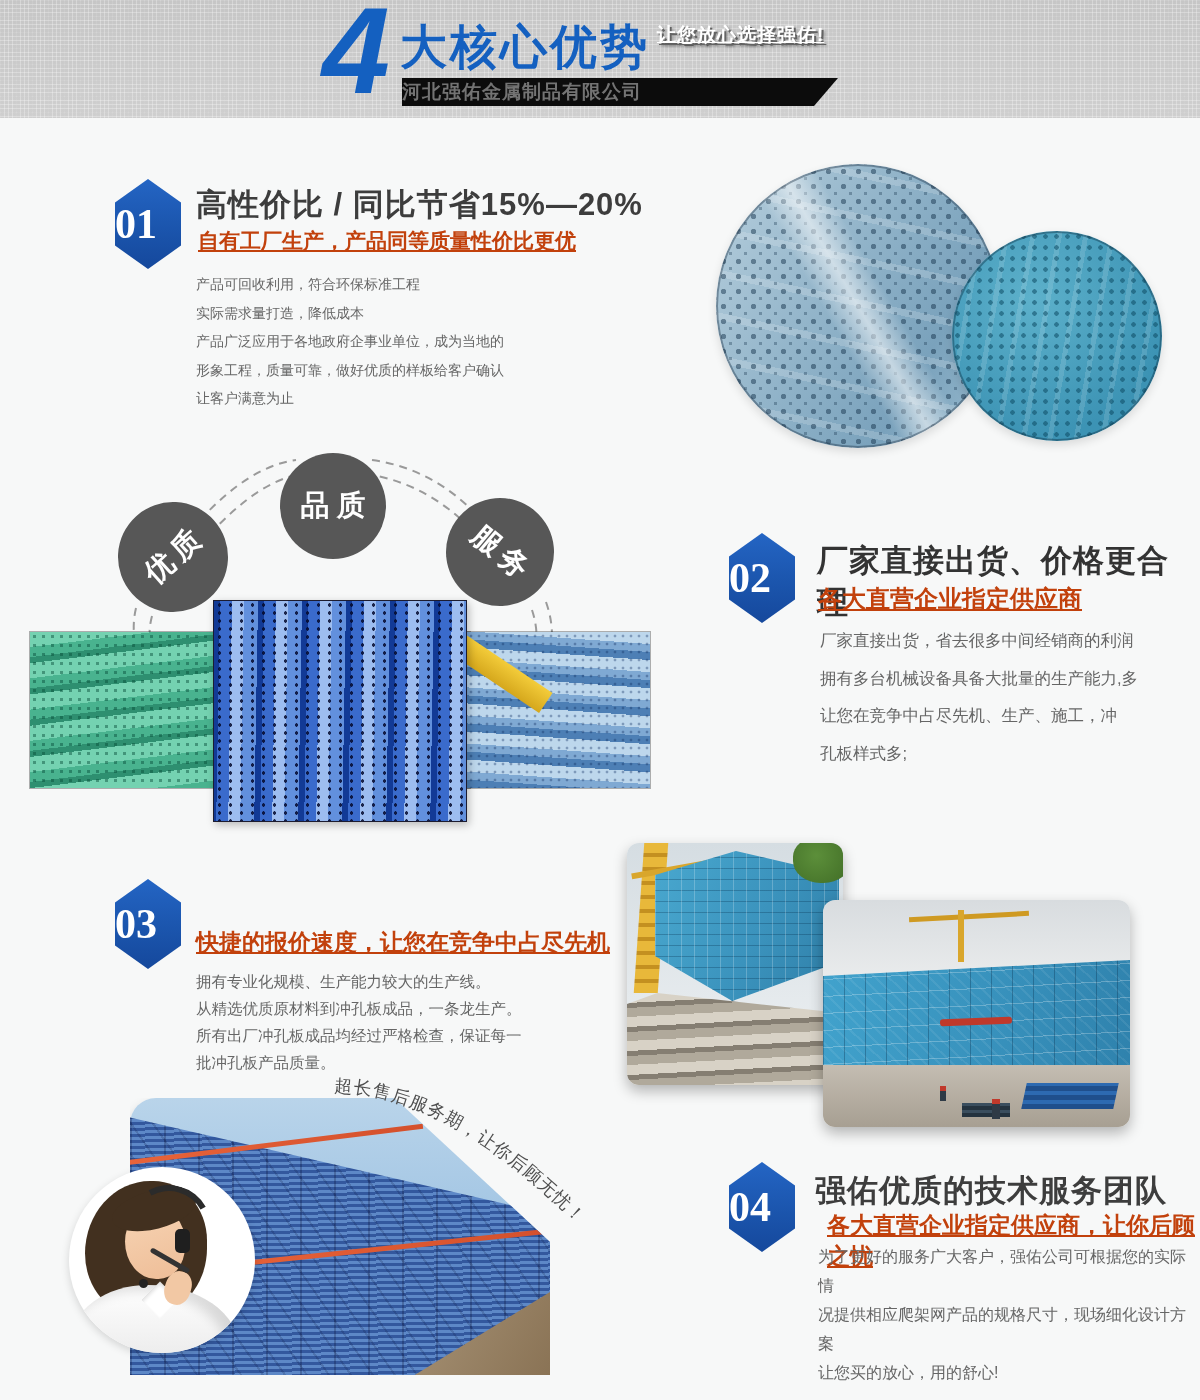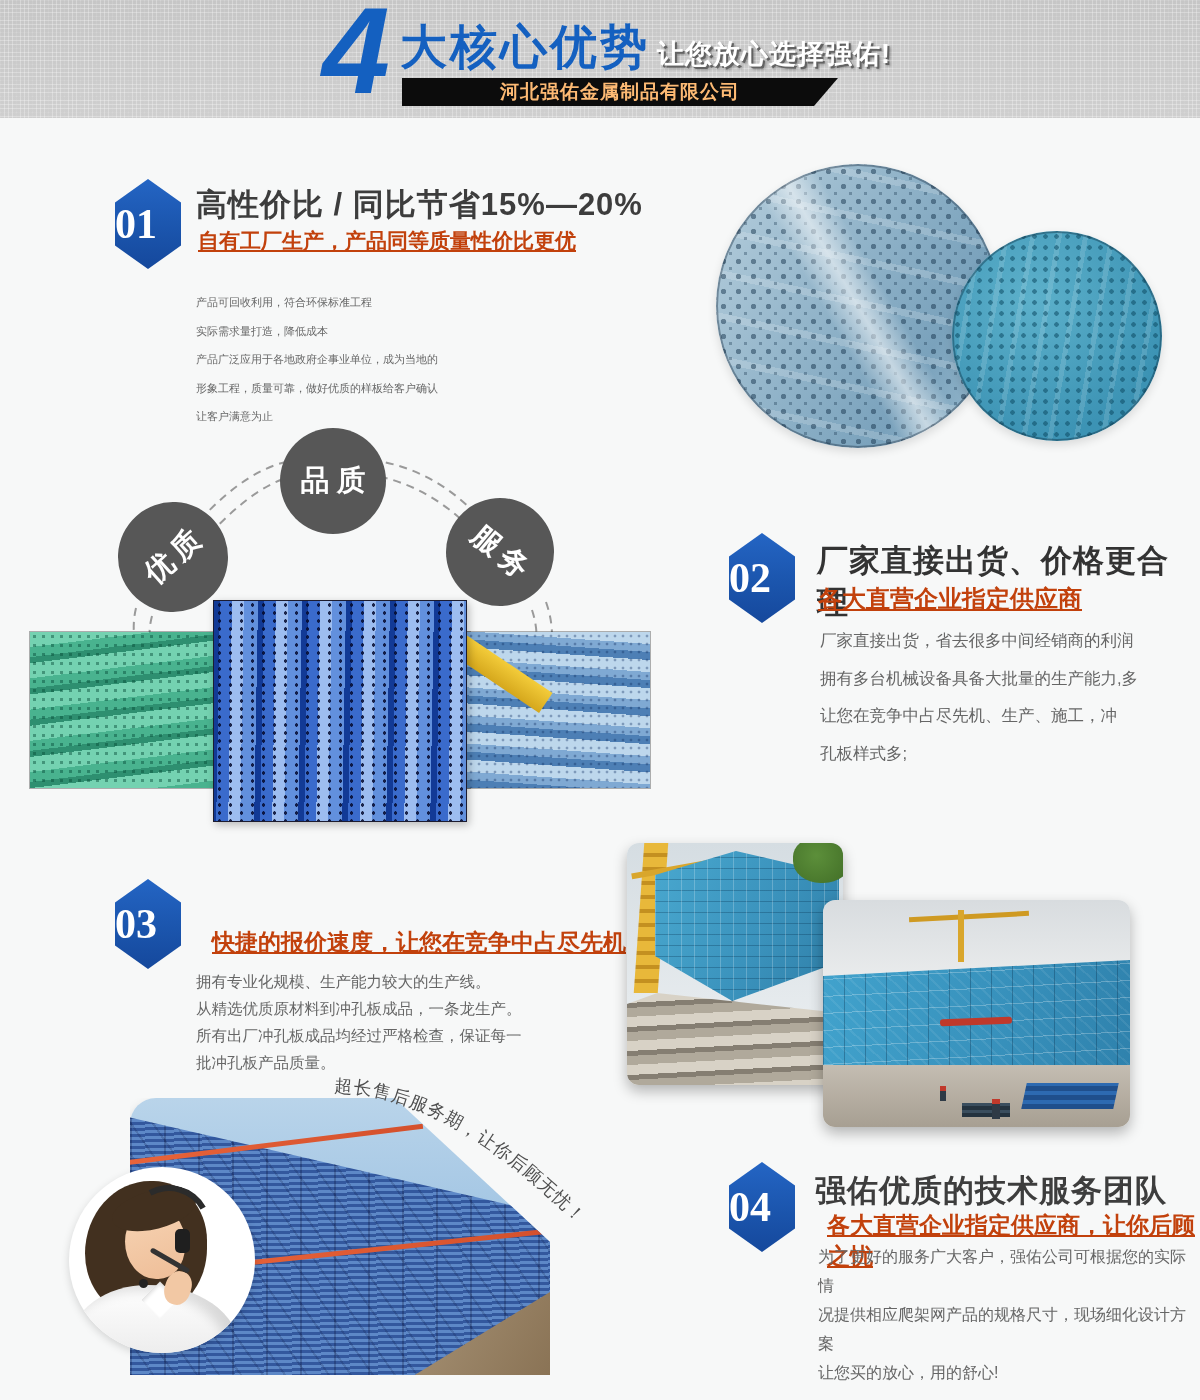--- a/index.html
+++ b/index.html
@@ -11,42 +11,42 @@
     background-image:
       linear-gradient(rgba(255,255,255,.28) 1px,transparent 1px),
       linear-gradient(90deg,rgba(255,255,255,.28) 1px,transparent 1px),
       linear-gradient(rgba(110,110,110,.16) 1px,transparent 1px),
       linear-gradient(90deg,rgba(110,110,110,.16) 1px,transparent 1px),
       linear-gradient(180deg,#c6c6c6,#cfcfcf);
     background-size:4px 4px,4px 4px,16px 16px,16px 16px,100% 100%;}
   .big4{position:absolute;left:322px;top:-16px;font-size:122px;font-weight:900;font-style:italic;
     color:#1460c0;line-height:1.1;letter-spacing:0;}
   .hdr-title{position:absolute;left:400px;top:16px;font-size:47px;font-weight:900;color:#1460c0;letter-spacing:3px;}
-  .hdr-slogan{position:absolute;left:657px;top:36px;font-size:27px;font-weight:900;color:#ffffff;
-    letter-spacing:1px;text-shadow:2px 2px 0 #636363,3px 3px 3px rgba(0,0,0,.35);}
+  .hdr-slogan{position:absolute;left:657px;top:22px;font-size:19px;font-weight:900;color:#ffffff;
+    letter-spacing:1px;text-shadow:2px 2px 0 #636363,3px 3px 3px rgba(0,0,0,.35);text-decoration:underline;}
   .hdr-banner{position:absolute;left:402px;top:78px;width:436px;height:28px;background:#0c0c0c;
-    clip-path:polygon(0 0,100% 0,94.5% 100%,0 100%);color:#fdba74;font-size:19px;font-weight:700;
-    text-align:center;line-height:28px;letter-spacing:1px;}
+    clip-path:polygon(0 0,100% 0,94.5% 100%,0 100%);color:#737373;font-size:19px;font-weight:700;
+    text-align:left;line-height:28px;letter-spacing:1px;}
 
   
   .hex{position:absolute;width:66px;height:90px;
     clip-path:polygon(50% 0,100% 26%,100% 74%,50% 100%,0 74%,0 26%);
     background:linear-gradient(180deg,#2465c4 0%,#1b55ad 55%,#15489c 100%);
     color:#fff;font-family:"Liberation Serif",serif;font-weight:700;font-size:42px;
     display:flex;align-items:center;justify-content:flex-start;}
   .adv-title-sans{position:absolute;font-size:31px;font-weight:900;color:#3d3d3d;letter-spacing:1px;}
   .adv-title-serif{position:absolute;font-family:"Liberation Serif",serif;font-size:31px;font-weight:900;color:#333;letter-spacing:1px;}
   .adv-sub{position:absolute;font-family:"Liberation Serif",serif;font-weight:900;color:#c2410c;text-decoration:underline;}
   .adv-body{position:absolute;color:#666;white-space:pre-line;}
 
   .t1{left:196px;top:184px;}  .st1{left:198px;top:227px;font-size:21px;}
-  .b1{left:196px;top:288px;font-size:11px;line-height:28.5px;width:400px;}
+  .b1{left:196px;top:271px;font-size:14px;line-height:28.5px;width:400px;font-family:Liberation Mono, monospace;}
   .t2{left:817px;top:540px;}  .st2{left:818px;top:583px;font-size:24px;}
   .b2{left:820px;top:622px;font-size:16.5px;line-height:37.5px;width:370px;}
-  .t3{left:196px;top:884px;}  .st3{left:212px;top:927px;font-size:23px;}
+  .t3{left:196px;top:884px;}  .st3{left:196px;top:927px;font-size:23px;}
   .b3{left:196px;top:968px;font-size:15.5px;line-height:27px;width:420px;}
   .t4{left:815px;top:1170px;} .st4{left:827px;top:1210px;font-size:23px;}
   .b4{left:818px;top:1242px;font-size:16px;line-height:29px;width:380px;}
 
   
   .circ-big{position:absolute;left:716px;top:164px;width:284px;height:284px;border-radius:50%;
     background-image:
       linear-gradient(60deg,transparent 42%,rgba(255,255,255,.55) 50%,transparent 58%),
       radial-gradient(circle,rgba(25,55,80,.5) 2.4px,transparent 3px),
       radial-gradient(circle,rgba(25,55,80,.35) 1.6px,transparent 2px),
@@ -59,21 +59,21 @@
     background-image:
       radial-gradient(circle,rgba(12,75,100,.55) 2px,transparent 2.5px),
       repeating-linear-gradient(100deg,rgba(255,255,255,.12) 0 5px,transparent 5px 26px),
       radial-gradient(circle at 38% 32%,#5db1cb,#3c93b4 72%);
     background-size:11px 11px,100% 100%,100% 100%;
     box-shadow:inset 0 0 0 2px rgba(15,55,75,.45),0 4px 10px rgba(0,0,0,.12);}
 
   
   .gcirc{position:absolute;border-radius:50%;background:#575757;color:#fff;font-weight:900;
     display:flex;align-items:center;justify-content:center;z-index:2;}
-  .gc-center{left:280px;top:428px;width:106px;height:106px;font-size:29px;letter-spacing:7px;padding-left:7px;box-sizing:border-box;text-align:center;}
+  .gc-center{left:280px;top:453px;width:106px;height:106px;font-size:29px;letter-spacing:7px;padding-left:7px;box-sizing:border-box;text-align:center;}
   .gc-left{left:118px;top:502px;width:110px;height:110px;font-size:29px;letter-spacing:6px;padding-left:6px;box-sizing:border-box;transform:rotate(-42deg);}
   .gc-right{left:446px;top:498px;width:108px;height:108px;font-size:29px;letter-spacing:6px;padding-left:6px;box-sizing:border-box;transform:rotate(40deg);}
   .arcs{position:absolute;left:100px;top:420px;z-index:1;}
 
   
   .band{position:absolute;left:30px;top:632px;width:620px;height:156px;z-index:1;}
   .band-green{position:absolute;left:0;top:0;width:440px;height:156px;
     background-image:
       radial-gradient(circle,rgba(5,75,55,.45) 1.5px,transparent 2px),
       repeating-linear-gradient(173deg,#74d2b1 0 15px,#49b38f 15px 25px,#2e8f70 25px 31px);

